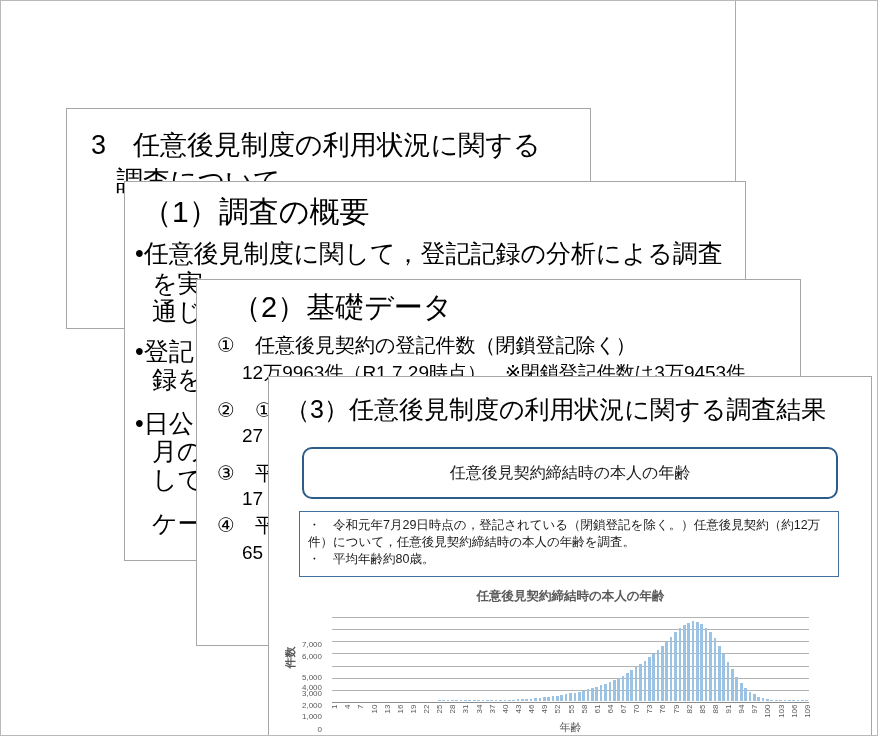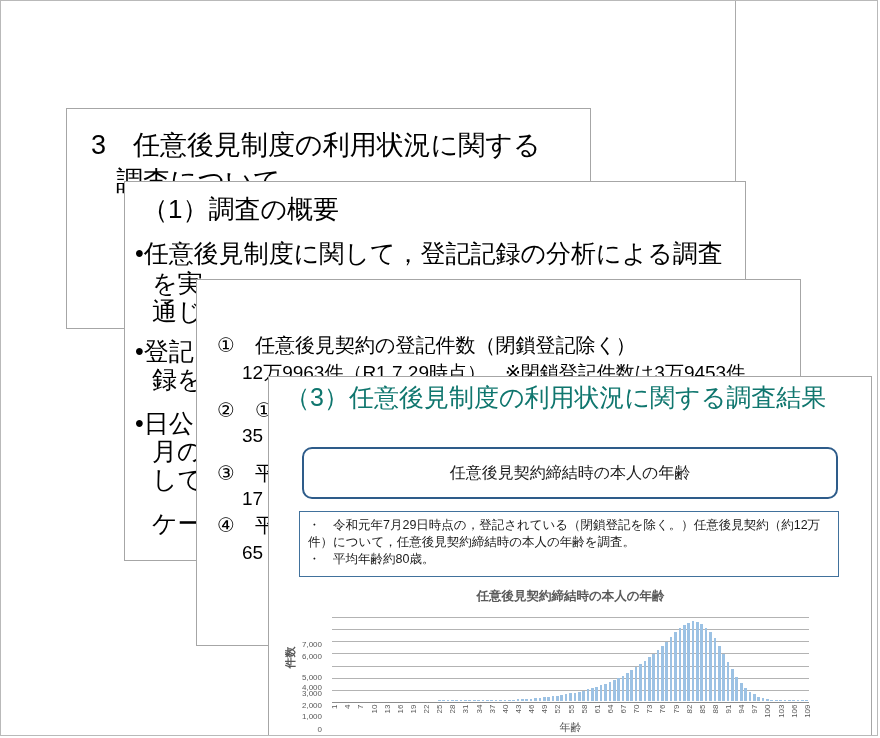--- a/index.html
+++ b/index.html
@@ -15,21 +15,21 @@
 
   .card { position:absolute; background:#fff; border:1px solid #a6a6a6; }
   .card1 { left:65px;  top:107px; width:525px; height:221px; z-index:2; }
   .card2 { left:123px; top:180px; width:622px; height:380px; z-index:3; }
   .card3 { left:195px; top:278px; width:605px; height:367px; z-index:4; }
   .card4 { left:267px; top:375px; width:604px; height:360px; z-index:5; }
 
   .c1-heading { position:absolute; left:24px; top:18px; font-size:27px; line-height:36px; color:#000; }
   .c1-line2 { padding-left:25px; }
 
-  .c2-heading { position:absolute; left:17px; top:10px; font-size:26px; color:#000; }
+  .c2-heading { position:absolute; left:17px; top:10px; font-size:30px; color:#000; }
   .s2line { position:absolute; font-size:25px; color:#000; white-space:nowrap; }
   .s2l0 { left:10px; top:55px; }
   .s2l1 { left:27px; top:85px; }
   .s2l2 { left:27px; top:113px; }
   .s2l3 { left:10px; top:153px; }
   .s2l4 { left:27px; top:181px; }
   .s2l5 { left:10px; top:225px;text-align:center; }
   .s2l6 { left:27px; top:253px; }
   .s2l7 { left:27px; top:281px; }
   .s2l8 { left:27px; top:309px;margin-top:16px; }
@@ -38,21 +38,21 @@
   .s3line { position:absolute; color:#000; white-space:nowrap; }
   .s3i1  { left:20px; top:52px;  font-size:20px; }
   .s3i1v { left:45px; top:80px;  font-size:19px; }
   .s3i2  { left:20px; top:117px; font-size:20px; }
   .s3i2v { left:45px; top:145px; font-size:19px; }
   .s3i3  { left:20px; top:180px; font-size:20px; }
   .s3i3v { left:45px; top:208px; font-size:19px; }
   .s3i4  { left:20px; top:232px; font-size:20px; }
   .s3i4v { left:45px; top:262px; font-size:19px; }
 
-  .c4-heading { position:absolute; left:16px; top:4px; font-size:25px; color:#0f766e; white-space:nowrap; }
+  .c4-heading { position:absolute; left:16px; top:16px; font-size:25px; color:#000000; white-space:nowrap; }
   .round-box { position:absolute; left:33px; top:70px; width:536px; height:52px;
     border:2px solid #2e5c8a; border-radius:10px; background:#fff;
     text-align:center; font-size:16px; line-height:48px; color:#1a1a1a; }
   .note-box { position:absolute; left:30px; top:134px; width:540px; height:66px;
     border:1px solid #41719c; background:#fff; padding:5px 8px;
     font-size:12.5px; line-height:17px; color:#1a1a1a; }
 
   .chart { position:absolute; left:0; top:205px; width:604px; height:155px; }
   .chart-title { position:absolute; left:63px; top:6px; width:477px; text-align:center;
     font-size:12.5px; font-weight:bold; color:#595959; }
@@ -91,24 +91,25 @@
     <div class="s2line s2l2">通じ</div>
     <div class="s2line s2l3">•登記</div>
     <div class="s2line s2l4">録を</div>
     <div class="s2line s2l5">•日公</div>
     <div class="s2line s2l6">月の</div>
     <div class="s2line s2l7">して</div>
     <div class="s2line s2l8">ケー</div>
   </div>
 
   <div class="card card3">
+    <div class="c3-heading">（2）基礎データ</div>
     <div class="s3line s3i1">①　任意後見契約の登記件数（閉鎖登記除く）</div>
     <div class="s3line s3i1v">12万9963件（R1.7.29時点）　※閉鎖登記件数は3万9453件</div>
     <div class="s3line s3i2">②　①の</div>
-    <div class="s3line s3i2v">35</div>
+    <div class="s3line s3i2v">27</div>
     <div class="s3line s3i3">③　平成</div>
     <div class="s3line s3i3v">17</div>
     <div class="s3line s3i4">④　平成</div>
     <div class="s3line s3i4v">65</div>
   </div>
 
   <div class="card card4">
     <div class="c4-heading">（3）任意後見制度の利用状況に関する調査結果</div>
     <div class="round-box">任意後見契約締結時の本人の年齢</div>
     <div class="note-box">

